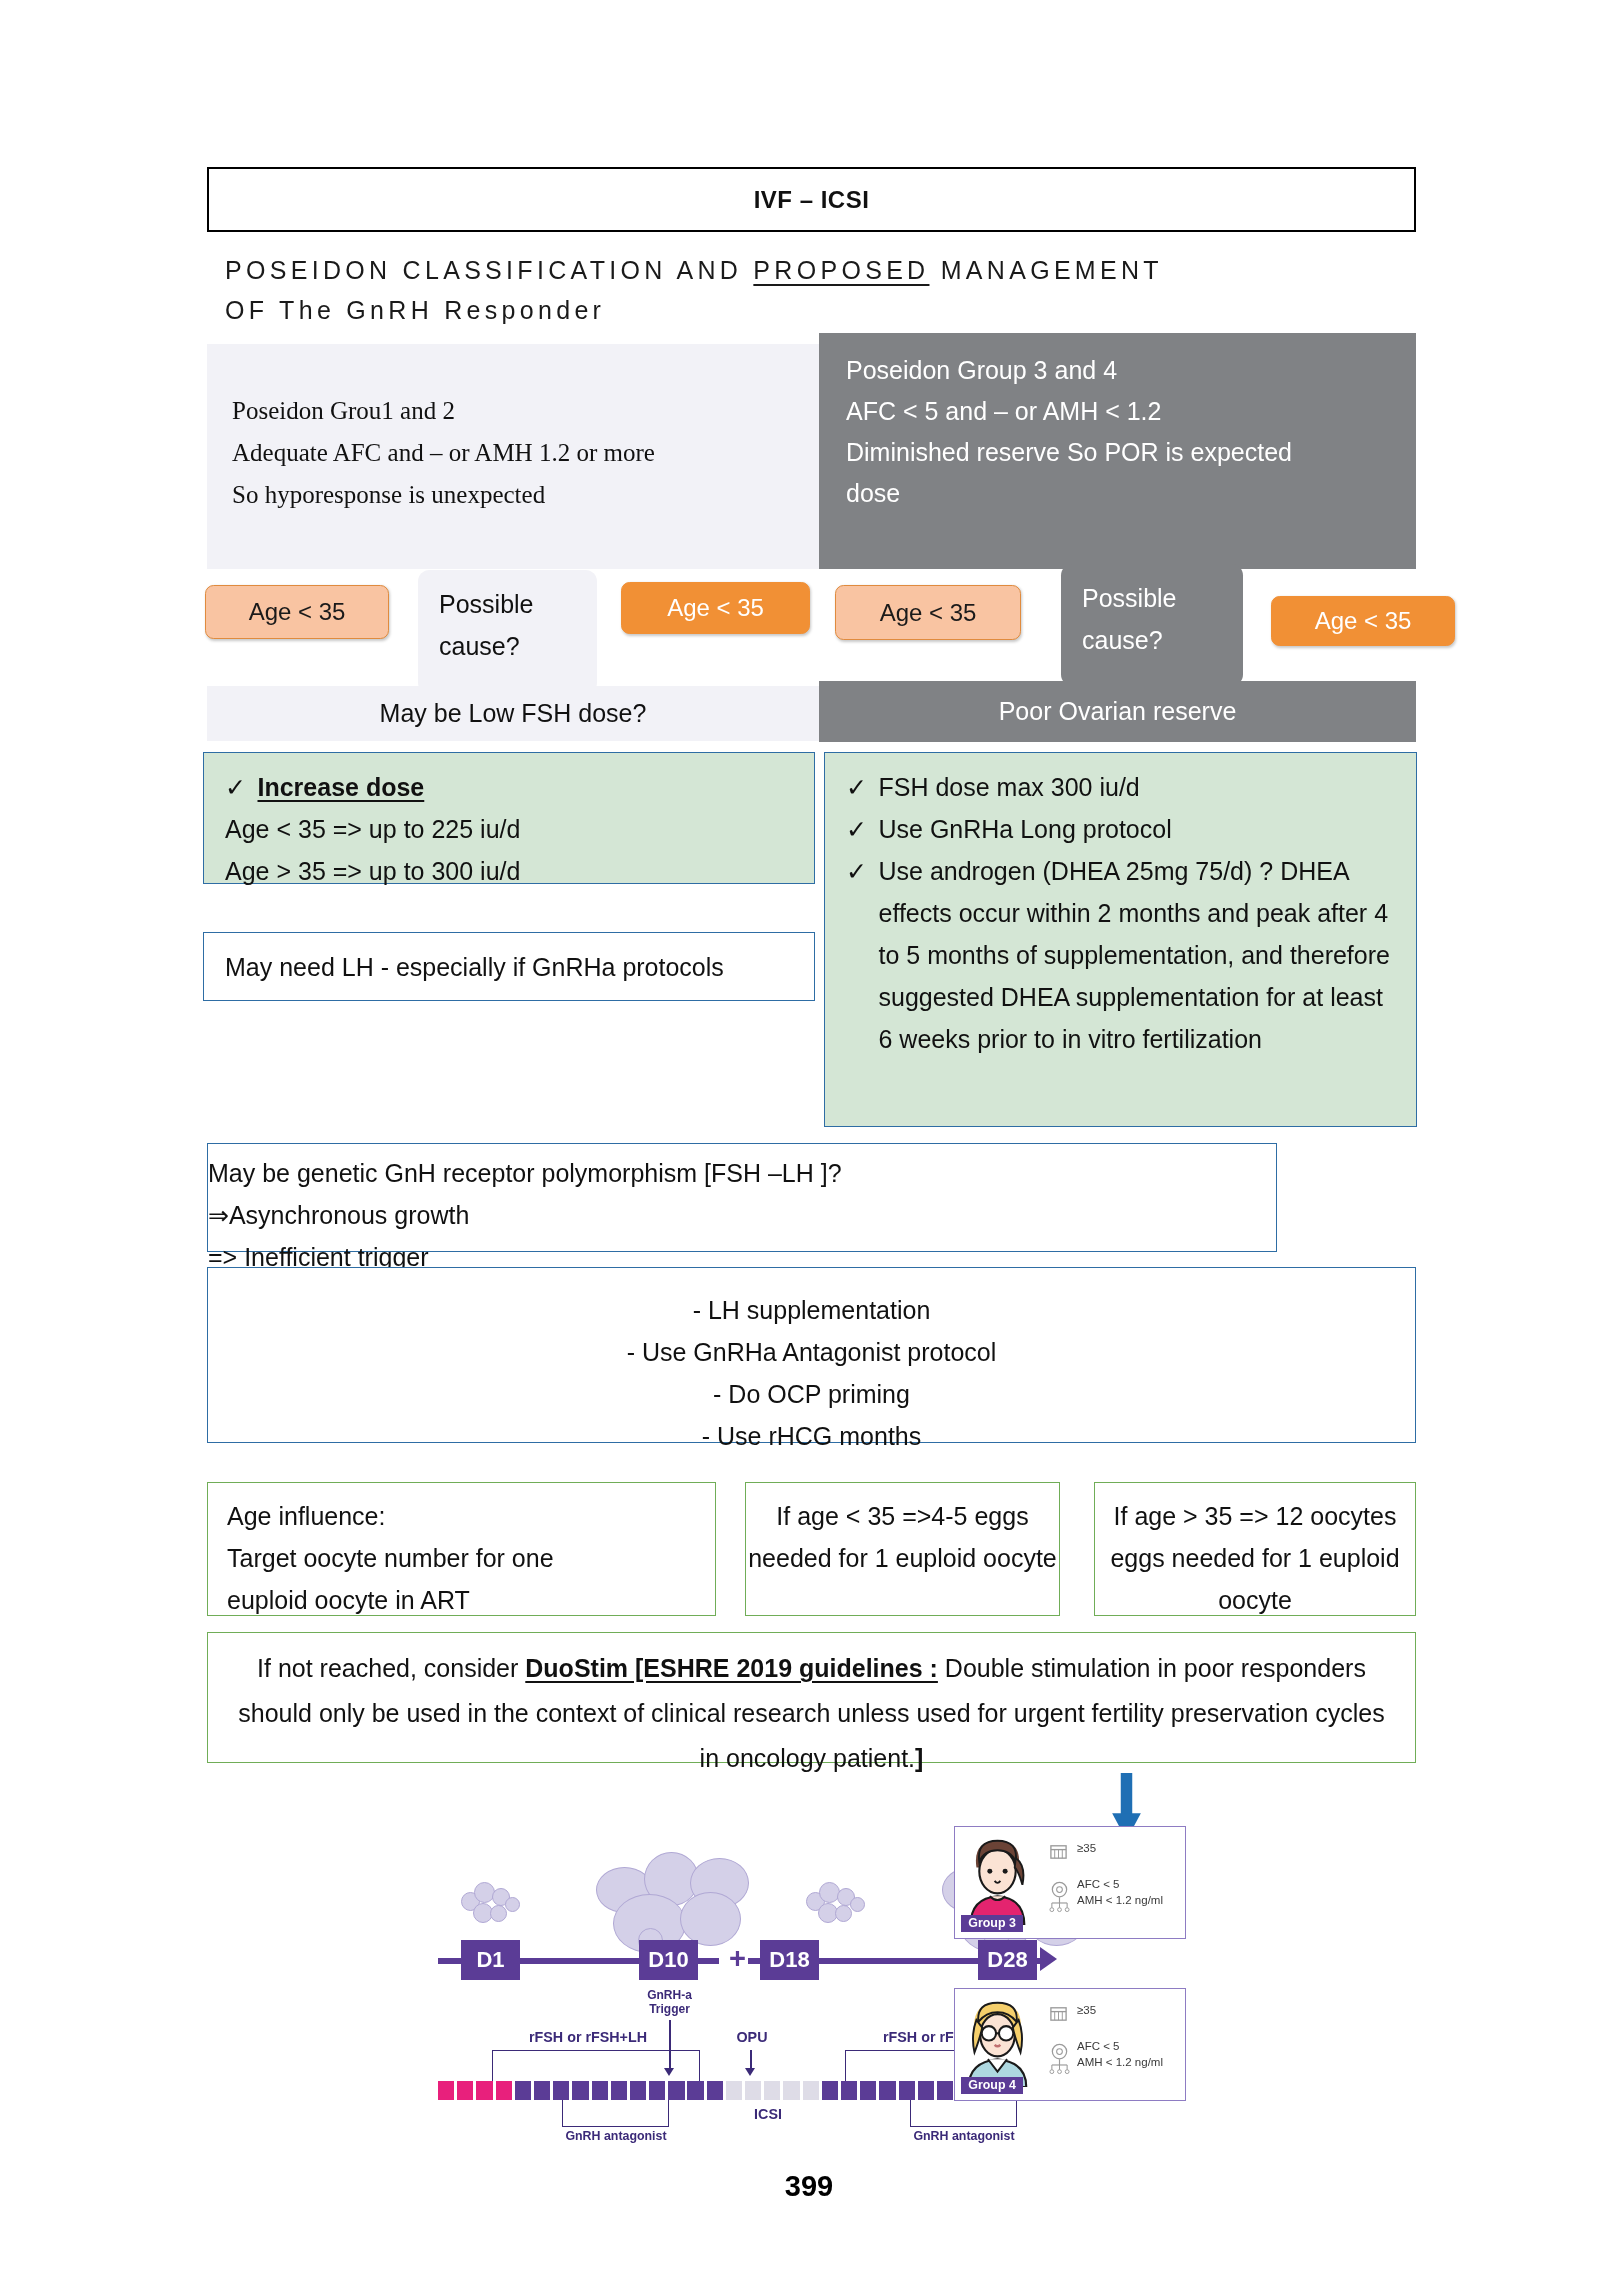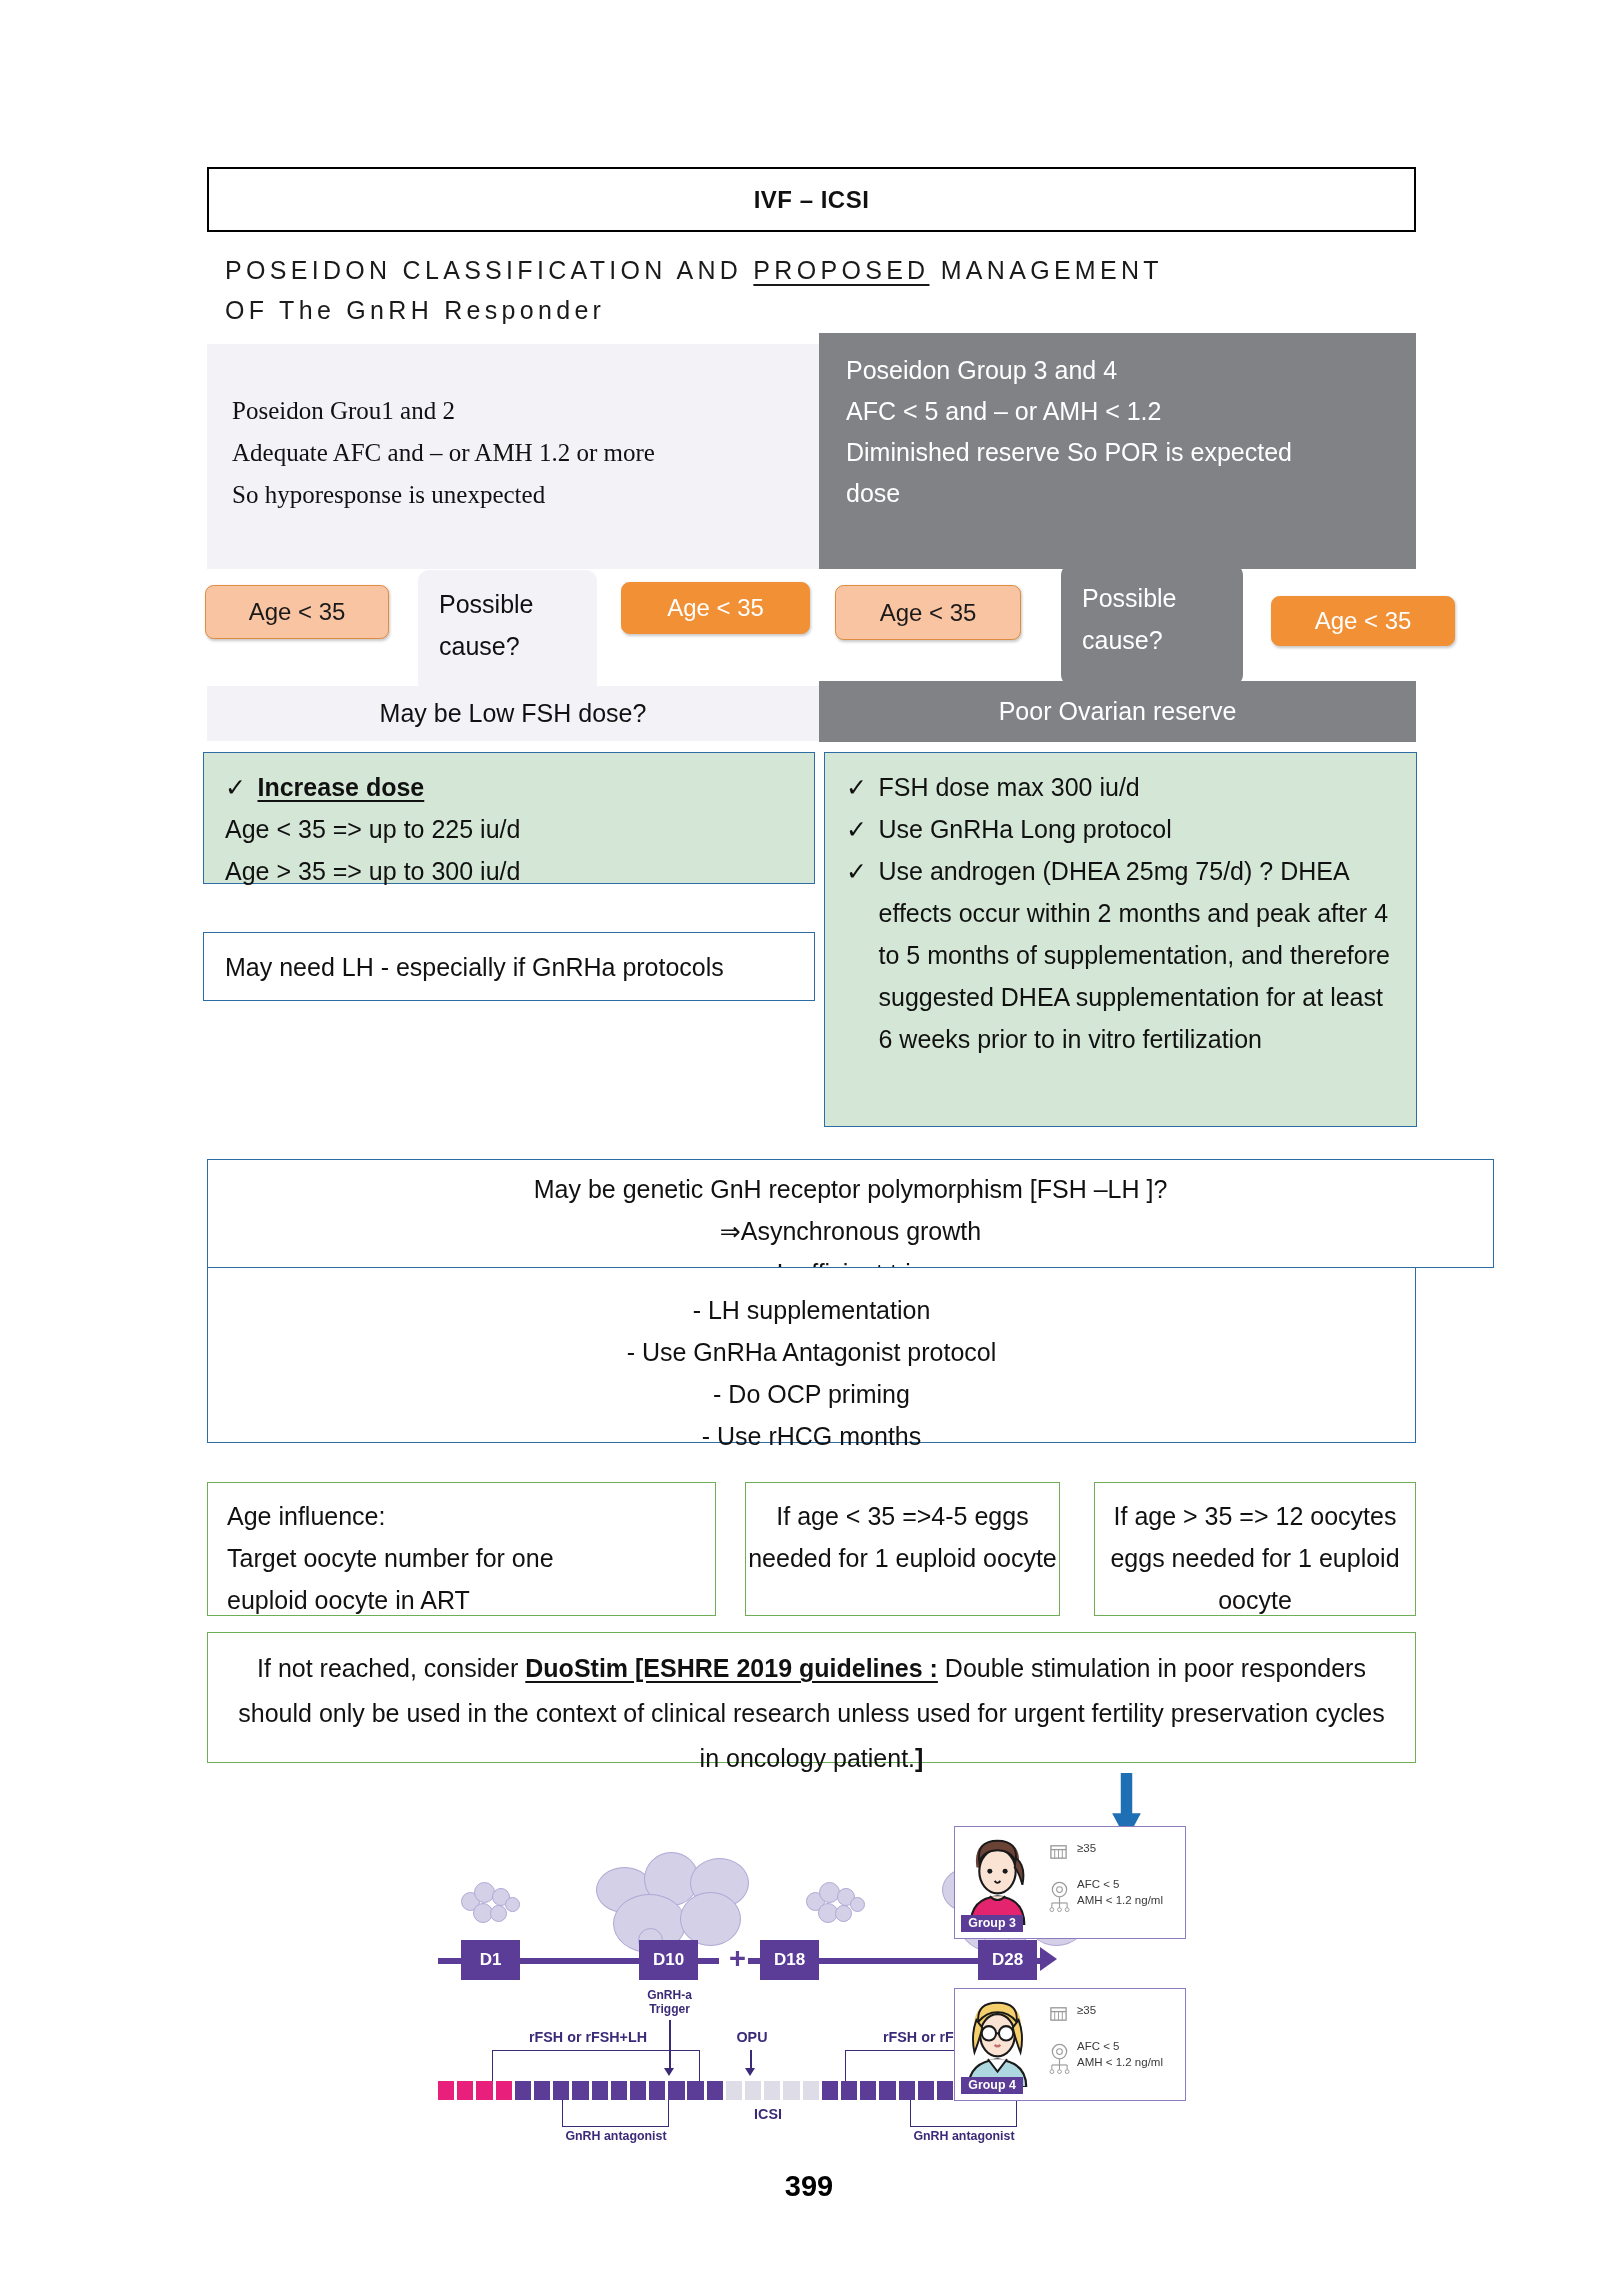--- a/index.html
+++ b/index.html
@@ -92,21 +92,21 @@
   .gb-left { left: 203px; top: 752px; width: 612px; height: 132px; padding: 13.4px 19px 0 21px; }
   .gb-right { left: 824px; top: 752px; width: 593px; height: 375px; padding: 13.4px 17px 0 21px; }
 
   .whitebox {
     position: absolute;
     background: #ffffff;
     border: 1.9px solid #2e6da4;
     font-size: 25px; line-height: 42px; color: #111;
   }
   .wb-lh { left: 203px; top: 932px; width: 612px; height: 69px; display: flex; align-items: center; padding-left: 21px; }
-  .wb-poly { left: 207px; top: 1143px; width: 1287px; height: 109px; padding-top: 7.6px; text-align: center; margin-top: 16px; }
+  .wb-poly { left: 207px; top: 1143px; width: 1070px; height: 109px; padding-top: 7.6px; text-align: left; }
   .wb-proto { left: 207px; top: 1267px; width: 1209px; height: 176px; padding-top: 21px; text-align: center; }
 
   .checkline { display: flex; }
   .checkline .ck { width: 32.5px; flex: 0 0 32.5px; }
   .checkline .tx { flex: 1; }
   .ul-bold { font-weight: bold; text-decoration: underline; text-underline-offset: 3.8px; }
 
   
   .gbox3 {
     position: absolute; background: #ffffff; border: 1.9px solid #70ad57;
@@ -126,21 +126,21 @@
   
   .downarrow { position: absolute; left: 1112px; top: 1773px; width: 29px; height: 67px; }
 
   
   .figure { position: absolute; left: 421px; top: 1821px; width: 746px; height: 306px; }
   .timeline-line { position: absolute; left: 17px; top: 137px; width: 602px; height: 5.7px; background: #5b3c96; }
   .tl-gap { position: absolute; top: 134px; width: 29px; height: 11.5px; background: #fff; }
   .daybox {
     position: absolute; top: 119px; height: 40px; background: #5b3c96; color: #fff;
     display: flex; align-items: center; justify-content: center;
-    font-size: 17px; font-weight: bold;
+    font-size: 22px; font-weight: bold;
   }
   .tl-arrowhead {
     position: absolute; left: 619px; top: 126px; width: 0; height: 0;
     border-top: 12.4px solid transparent; border-bottom: 12.4px solid transparent;
     border-left: 17px solid #5b3c96;
   }
   .plus-sign { position: absolute; left: 308px; top: 121px; font-size: 29px; color: #5b3c96; font-weight: bold; }
 
   .follicle-cluster { position: absolute; }
   .fol { position: absolute; border-radius: 50%; background: #d4d0e8; border: 1.4px solid #b0a8d4; }

